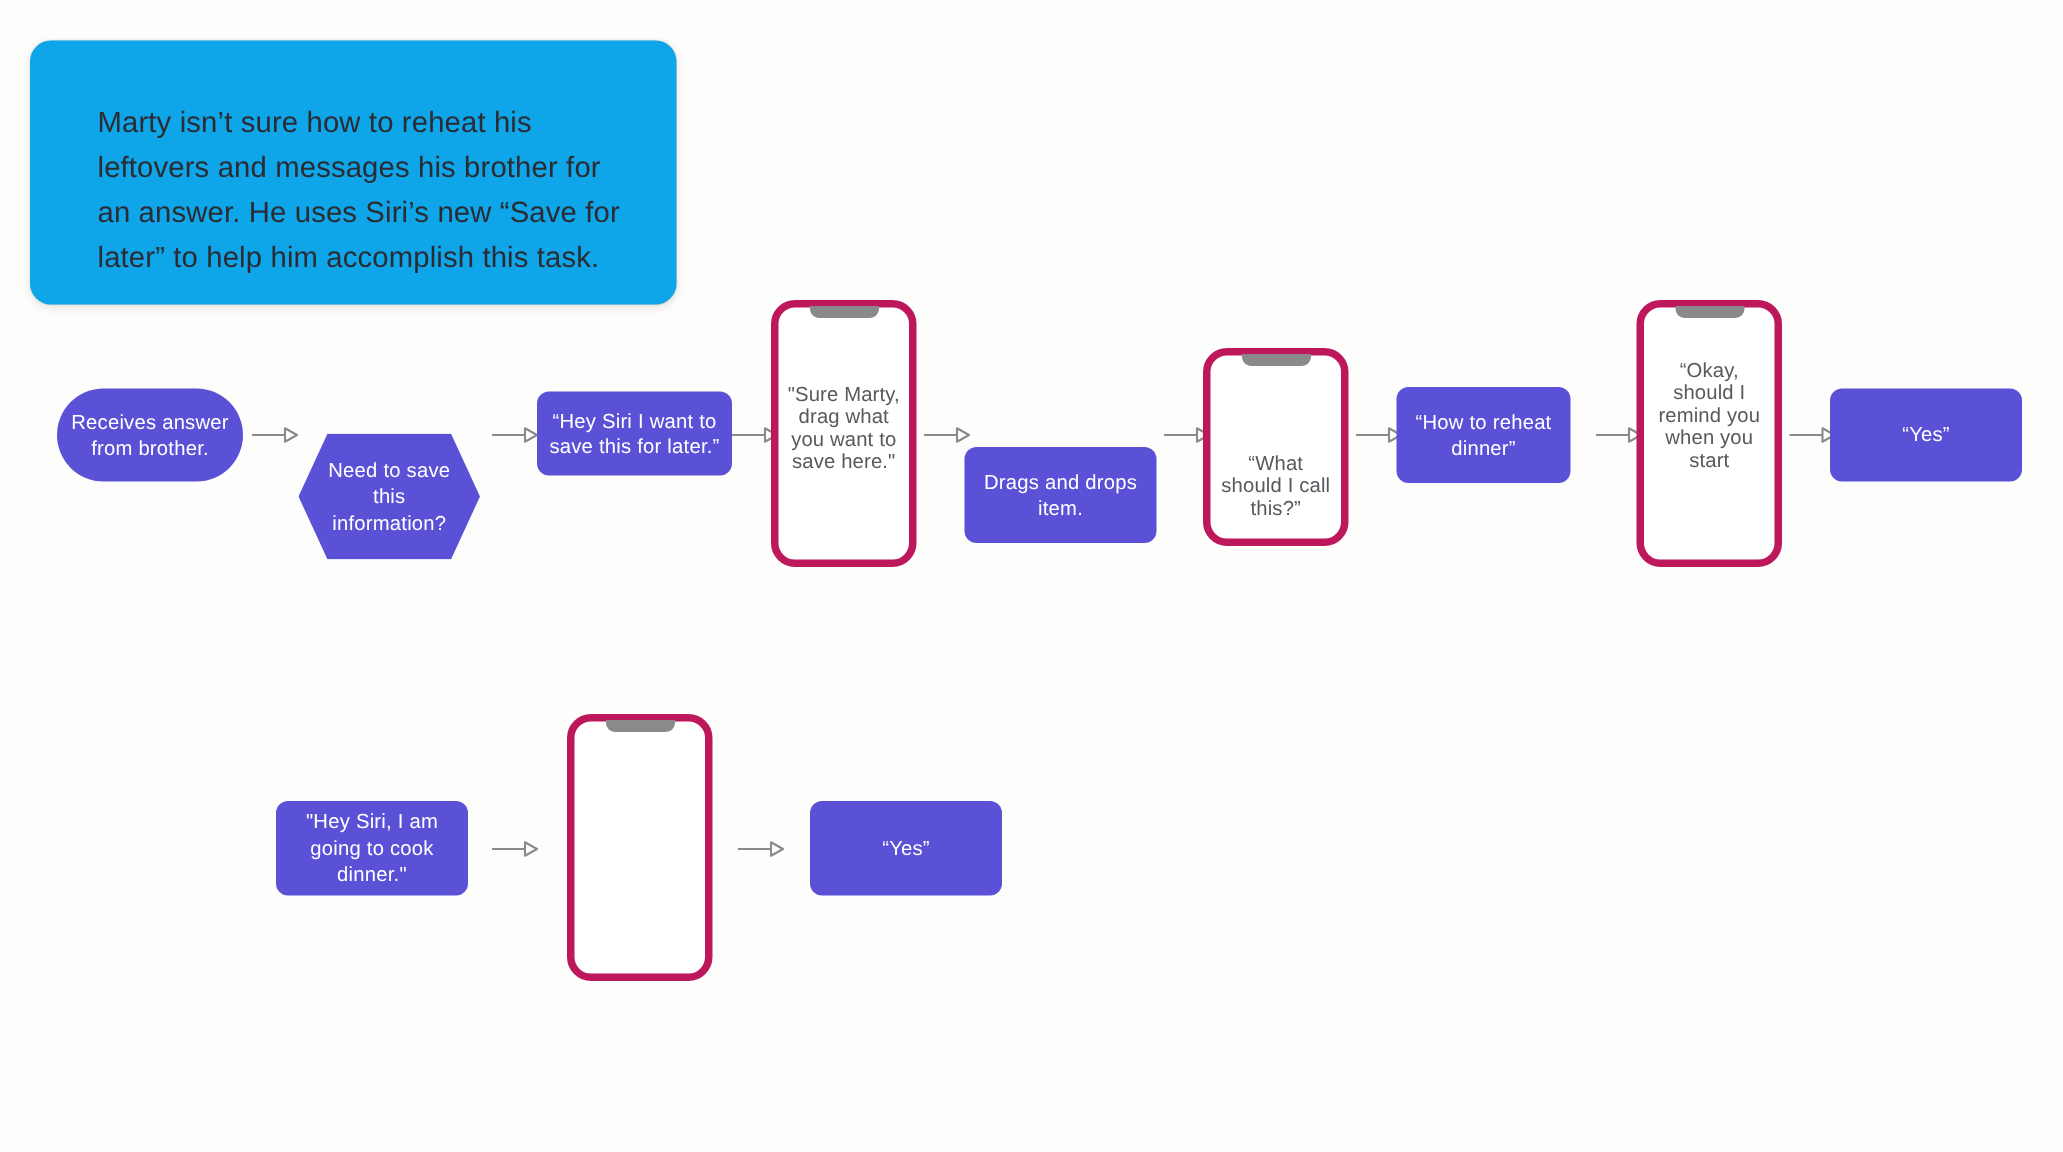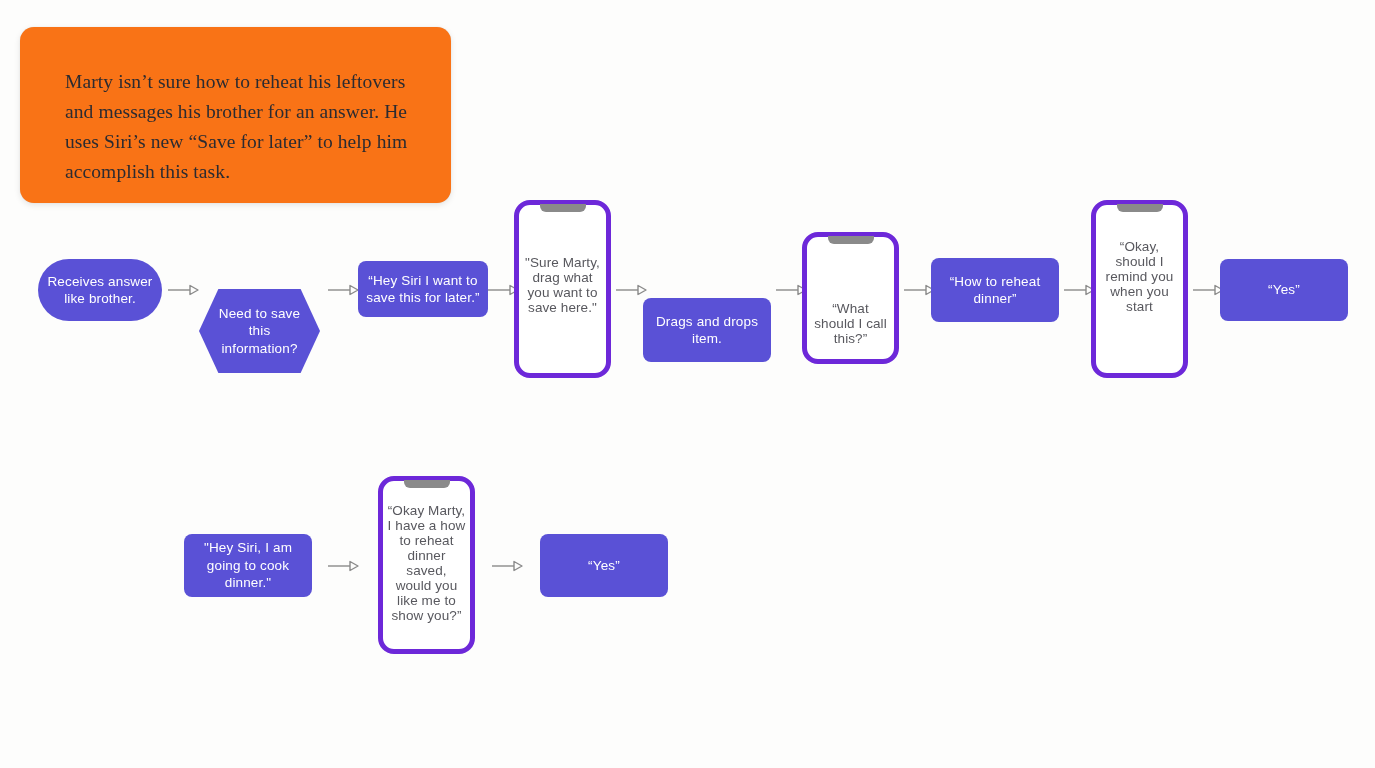--- a/index.html
+++ b/index.html
@@ -12,25 +12,25 @@
     width: 1375px;
     height: 768px;
     background: #fdfdfc;
     overflow: hidden;
     font-family: "Liberation Sans", sans-serif;
   }
 
   
   .caption-card {
     position: absolute;
-    background: #f97316;
+    background: #0ea5e9;
     border-radius: 14px;
     box-shadow: 0 2px 6px rgba(0,0,0,0.10), 0 0 1px rgba(0,0,0,0.12);
     box-sizing: border-box;
-    font-family: Liberation Serif, serif;
+    font-family: Liberation Sans, sans-serif;
     color: #2b2b31;
   }
   #desc-card {
     left: 20px;
     top: 27px;
     width: 431px;
     height: 176px;
     padding: 40px 30px 0 45px;
   }
   #desc-card .caption-text {
@@ -84,21 +84,21 @@
     position: relative;
     z-index: 2;
     padding: 0 10px;
   }
 
   
   .phone {
     position: absolute;
     box-sizing: border-box;
     background: #ffffff;
-    border: 5px solid #6d28d9;
+    border: 5px solid #be185d;
     border-radius: 16px;
   }
   .phone .notch {
     position: absolute;
     top: -1px;
     left: 50%;
     transform: translateX(-50%);
     width: 46px;
     height: 8px;
     background: #8a8a8a;
@@ -128,21 +128,21 @@
 <body>
 
 <div id="canvas">
 
   <div class="caption-card" id="desc-card">
     <div class="caption-text">Marty isn’t sure how to reheat his leftovers and messages his brother for an answer. He uses Siri’s new “Save for later” to help him accomplish this task.</div>
   </div>
 
 
   <div class="node pill" style="left:38px; top:259px; width:124px; height:62px;">
-    <span class="node-text">Receives answer like brother.</span>
+    <span class="node-text">Receives answer from brother.</span>
   </div>
 
   <div class="arrow" style="left:168px; top:284px; width:32px;">
     <svg width="32" height="12" viewBox="0 0 32 12">
       <line x1="0" y1="6" x2="22" y2="6" stroke="#8a8a8a" stroke-width="1.4"></line>
       <polygon points="22,1.5 30,6 22,10.5" fill="none" stroke="#8a8a8a" stroke-width="1.4" stroke-linejoin="round"></polygon>
     </svg>
   </div>
 
   <div class="node hex" style="left:199px; top:248px; width:121px; height:84px;margin-top:41px;">
@@ -196,21 +196,21 @@
     <div class="phone-text" style="top:64px;">“What should I call this?”</div>
   </div>
 
   <div class="arrow" style="left:904px; top:284px; width:32px;">
     <svg width="32" height="12" viewBox="0 0 32 12">
       <line x1="0" y1="6" x2="22" y2="6" stroke="#8a8a8a" stroke-width="1.4"></line>
       <polygon points="22,1.5 30,6 22,10.5" fill="none" stroke="#8a8a8a" stroke-width="1.4" stroke-linejoin="round"></polygon>
     </svg>
   </div>
 
-  <div class="node rect" style="left:931px; top:258px; width:128px; height:64px;">
+  <div class="node rect" style="left:931px; top:258px; width:116px; height:64px;">
     <span class="node-text">“How to reheat dinner”</span>
   </div>
 
   <div class="arrow" style="left:1064px; top:284px; width:32px;">
     <svg width="32" height="12" viewBox="0 0 32 12">
       <line x1="0" y1="6" x2="22" y2="6" stroke="#8a8a8a" stroke-width="1.4"></line>
       <polygon points="22,1.5 30,6 22,10.5" fill="none" stroke="#8a8a8a" stroke-width="1.4" stroke-linejoin="round"></polygon>
     </svg>
   </div>
 
@@ -236,21 +236,20 @@
 
   <div class="arrow" style="left:328px; top:560px; width:32px;">
     <svg width="32" height="12" viewBox="0 0 32 12">
       <line x1="0" y1="6" x2="22" y2="6" stroke="#8a8a8a" stroke-width="1.4"></line>
       <polygon points="22,1.5 30,6 22,10.5" fill="none" stroke="#8a8a8a" stroke-width="1.4" stroke-linejoin="round"></polygon>
     </svg>
   </div>
 
   <div class="phone" style="left:378px; top:476px; width:97px; height:178px;">
     <span class="notch"></span>
-    <div class="phone-text" style="top:22px;">“Okay Marty, I have a how to reheat dinner saved, would you like me to show you?”</div>
   </div>
 
   <div class="arrow" style="left:492px; top:560px; width:32px;">
     <svg width="32" height="12" viewBox="0 0 32 12">
       <line x1="0" y1="6" x2="22" y2="6" stroke="#8a8a8a" stroke-width="1.4"></line>
       <polygon points="22,1.5 30,6 22,10.5" fill="none" stroke="#8a8a8a" stroke-width="1.4" stroke-linejoin="round"></polygon>
     </svg>
   </div>
 
   <div class="node rect" style="left:540px; top:534px; width:128px; height:63px;">

